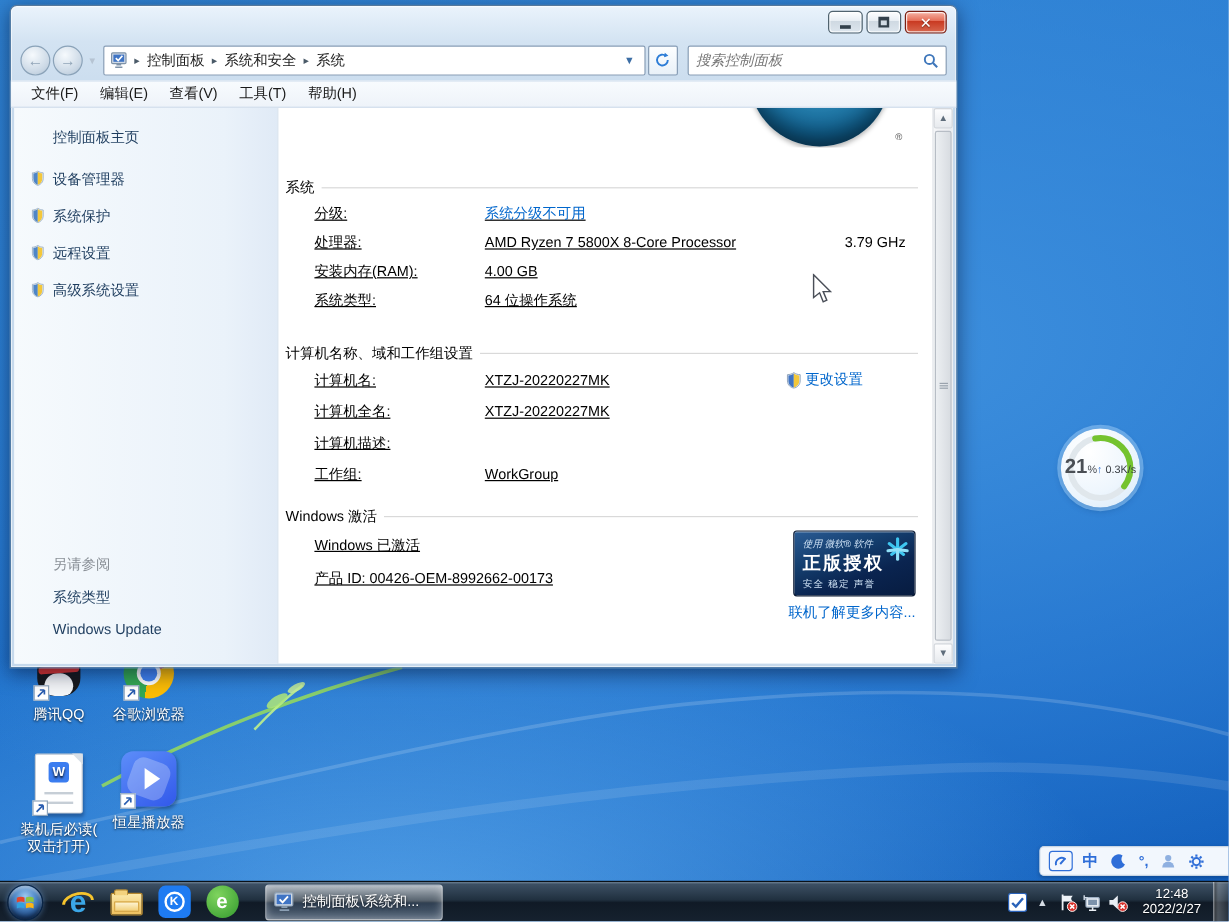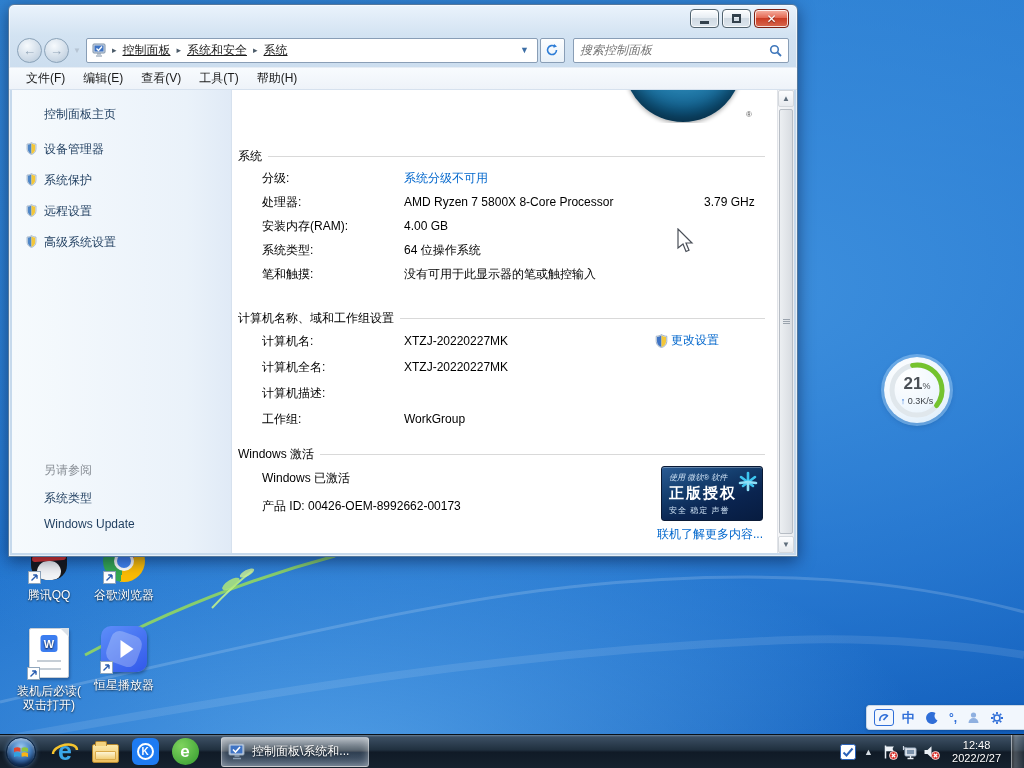--- a/index.html
+++ b/index.html
@@ -68,21 +68,21 @@
   .g-max { width:9px; height:9px; border:2px solid #33414c; border-top-width:3px; }
   .g-x { color:#fff; font-weight:bold; font-size:12px; text-shadow:0 1px 1px rgba(0,0,0,.45); line-height:1; }
 
   .navrow { height:34px; display:flex; align-items:center; padding:0 8px; }
   .navorb { width:25px; height:25px; border-radius:50%; border:1px solid #8aa2b8; color:#92a5b8;
     background:radial-gradient(circle at 40% 30%,#f6fafd,#ccd9e6 65%,#aec1d2);
     display:flex; align-items:center; justify-content:center; font-size:13px; margin-right:2px; }
   .nav-caret { font-size:8px; color:#b6c4d3; margin:0 5px 0 2px; }
   .addressbar { width:452px; height:25px; background:#fff; border:1px solid #899eb6; border-radius:2px;
     display:flex; align-items:center; padding:0 5px; color:#1b1b1b; }
-  .crumb { padding:0 6px; white-space:nowrap;text-decoration:underline; }
+  .crumb { padding:0 6px; white-space:nowrap; }
   .crumb-sep { color:#4a5a68; font-size:9px; }
   .addr-caret { margin-left:auto; color:#3c6ea5; font-size:9px; padding:0 3px; }
   .refresh-btn { width:25px; height:25px; margin-left:2px; border:1px solid #899eb6; border-radius:2px;
     background:linear-gradient(#fdfeff,#e9f1f8); display:flex; align-items:center; justify-content:center; }
   .searchbox { margin-left:8px; flex:1; height:25px; background:#fff; border:1px solid #899eb6;
     border-radius:2px; display:flex; align-items:center; padding:0 6px; }
   .searchbox input { border:none; outline:none; flex:1; font-style:italic; color:#707a85;
     font-size:12px; font-family:inherit; background:transparent; }
 
   .menubar { height:23px; background:linear-gradient(#f8fbfe,#eef3f9); border-top:1px solid #e6edf5;
@@ -104,21 +104,21 @@
   .main { flex:1; position:relative; padding-left:6px; color:#000; overflow:hidden; }
   .orb-wrap { position:absolute; left:392px; top:0; width:120px; height:33px; overflow:hidden; }
   .orb-sphere { position:absolute; top:-86px; left:0; width:118px; height:118px; border-radius:50%;
     background:radial-gradient(circle at 50% 30%,#7fd4f0,#2e8ab8 40%,#10608f 72%,#093a5c 96%);
     box-shadow:inset 0 -10px 16px rgba(0,0,0,.4), 0 2px 4px rgba(0,0,0,.3); }
   .reg-mark { position:absolute; left:514px; top:20px; font-size:8px; color:#555; }
 
   .orb-space { height:56px; }
   .sec-h { display:flex; align-items:center; height:20px; }
   .sec-h::after { content:""; flex:1; height:1px; background:#d9d9d9; margin:0 12px 0 6px; }
-  .row { display:flex; padding:4px 0 4px 24px; line-height:16px; position:relative; }
+  .row { display:flex; padding:4px 0 4px 24px; line-height:16px; position:relative;text-decoration:underline; }
   .row .lbl { width:142px; flex:none; }
   .cpu-extra { position:absolute; left:466px; top:4px; }
   .link { color:#0066cc; cursor:pointer; }
   .sec2 { margin-top:22px; position:relative; }
   .sec2 .row { padding:5px 0 5px 24px; }
   .sec3 { margin-top:12px; position:relative; }
   .sec3 .row { padding:6px 0 6px 24px; }
   .change { position:absolute; right:58px; top:24px; display:flex; align-items:center; gap:3px; }
   .badge { position:absolute; right:14px; top:22px; width:102px; height:55px; border-radius:3px;
     border:1px solid #0a1a35; color:#fff; padding:5px 6px 4px 7px;
@@ -140,21 +140,21 @@
     border:1px solid #b7bdc5; background:linear-gradient(90deg,#eceff2,#d8dce1);
     display:flex; align-items:center; justify-content:center; }
   .vgrip { width:7px; }
   .vgrip div { height:1px; background:#9aa3ad; margin:1px 0; }
 
   
   .widget { position:absolute; left:884px; top:357px; width:66px; height:66px; border-radius:50%;
     z-index:30; background:radial-gradient(circle at 35% 30%,#ffffff,#eef6fd 55%,#d6e9f9);
     box-shadow:0 0 0 3px rgba(150,200,245,.55), 0 2px 6px rgba(0,40,90,.35); cursor:pointer; }
   .widget svg { position:absolute; inset:0; }
-  .w-txt { position:absolute; inset:0; display:flex; flex-direction:column; align-items:center;
+  .w-txt { position:absolute; inset:0; display:flex; flex-direction:row; align-items:center;
     justify-content:center; }
   .w-pct { font-size:17px; font-weight:bold; color:#4a4f55; line-height:17px; }
   .w-pct .u { font-size:9px; font-weight:normal; }
   .w-speed { font-size:9px; color:#3a3f45; margin-top:1px; }
   .w-speed .ar { color:#2a6fd6; font-weight:bold; }
 
   
   .ime { position:absolute; right:0; bottom:38px; width:158px; height:25px; z-index:40;
     background:rgba(252,253,255,.96); border:1px solid #c9d6e4; border-right:none;
     border-radius:4px 0 0 4px; display:flex; align-items:center; padding:0 7px;
@@ -400,24 +400,20 @@
             <span class="cpu-extra">3.79 GHz</span>
           </div>
           <div class="row">
             <span class="lbl">安装内存(RAM):</span>
             <span>4.00 GB</span>
           </div>
           <div class="row">
             <span class="lbl">系统类型:</span>
             <span>64 位操作系统</span>
           </div>
-          <div class="row">
-            <span class="lbl">笔和触摸:</span>
-            <span>没有可用于此显示器的笔或触控输入</span>
-          </div>
         </div>
 
         <div class="sec2">
           <div class="sec-h">
               <span>计算机名称、域和工作组设置</span>
             </div>
           <div class="change">
             <svg width="13" height="14">
               <path d="M6.5 .5 C5 1.7 3 2.2 1.2 2.2 v5.3 c0 3.4 2.7 5.4 5.3 6 C9.1 12.9 11.8 10.9 11.8 7.5 V2.2 C10 2.2 8 1.7 6.5 .5 Z" fill="#e8eef6" stroke="#8fa3ba" stroke-width=".8"></path>
               <path d="M6.5 1.3 V13 C4.2 12.2 2 10.5 2 7.5 V3 C3.6 2.9 5.2 2.4 6.5 1.3 Z" fill="#3f74c4"></path>

